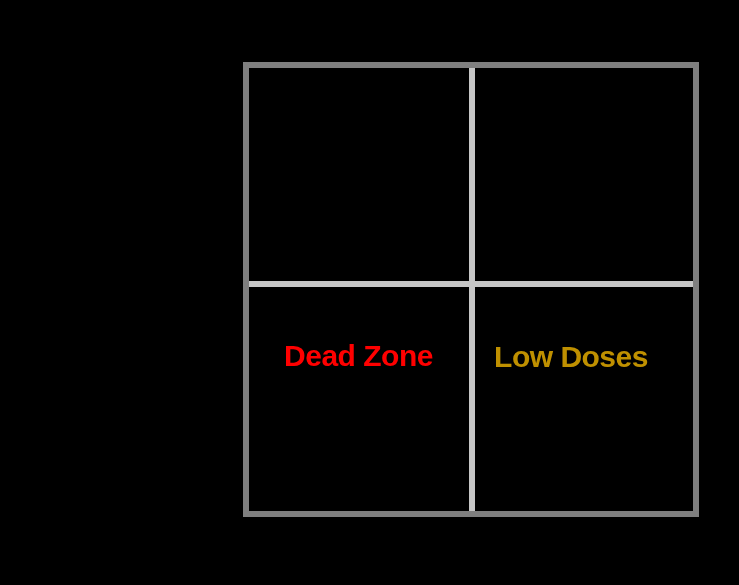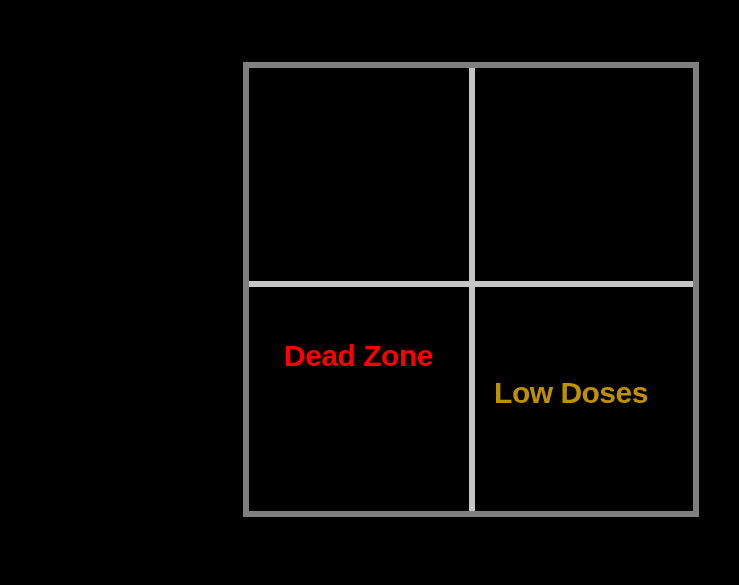--- a/index.html
+++ b/index.html
@@ -43,21 +43,21 @@
     position: absolute;
     font-size: 30px;
     font-weight: bold;
     line-height: 39px;
     letter-spacing: -0.5px;
     text-align: center;
   }
   .q-tl { left: 0;     top: 32px;  width: 219px; }
   .q-tr { left: 226px; top: 32px;  width: 218px; }
   .q-bl { left: 0;     top: 268px; width: 219px; }
-  .q-br { left: 213px; top: 269px; width: 218px; margin-top: 36px; }
+  .q-br { left: 213px; top: 269px; width: 218px; }
 </style>
 </head>
 <body>
 
 <div class="canvas">
   <div class="matrix">
     <div class="v-div"></div>
     <div class="h-div"></div>
 
     <div class="q-label q-tl" style="color: rgb(0, 0, 0);"></div>

